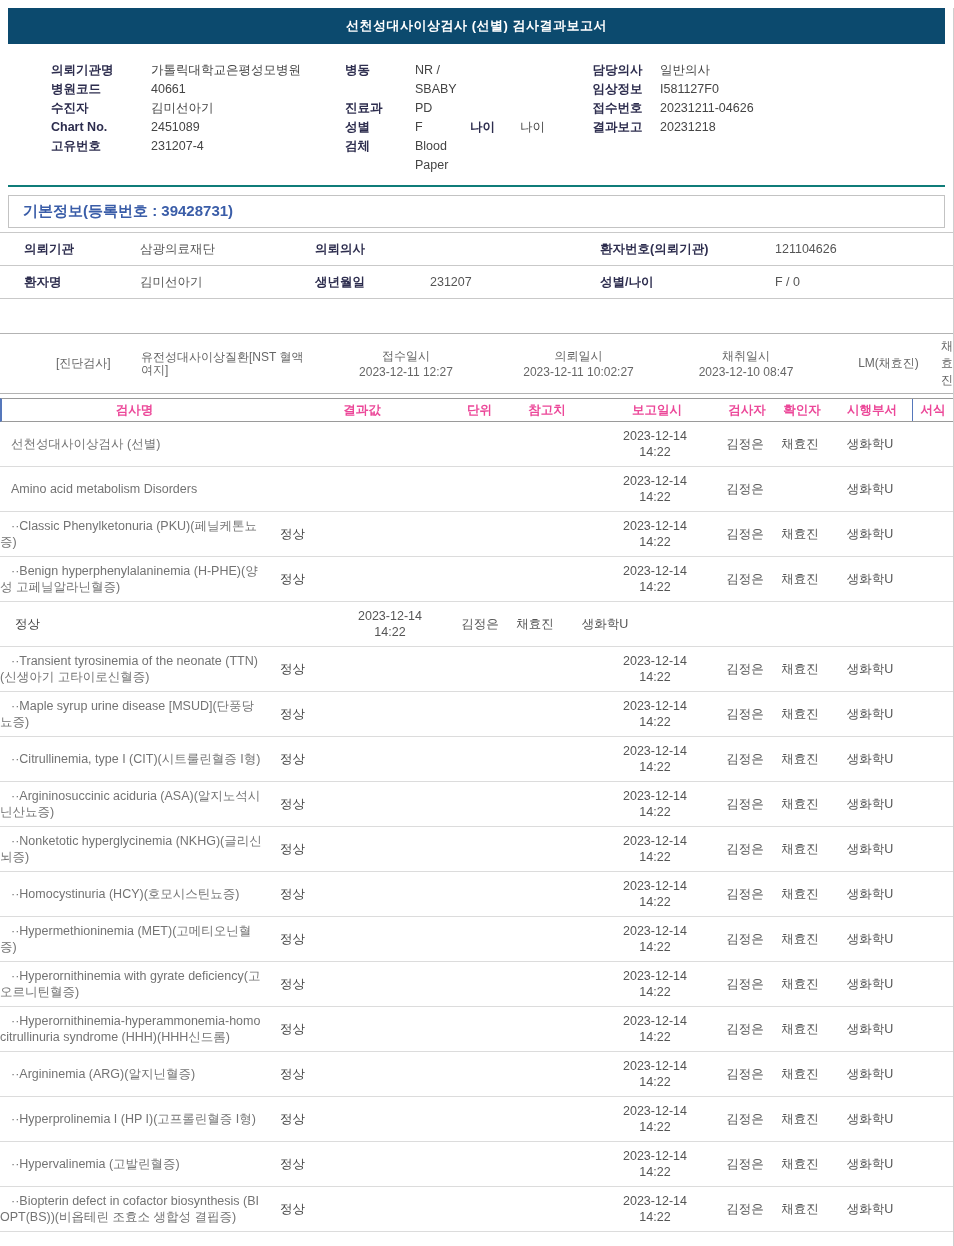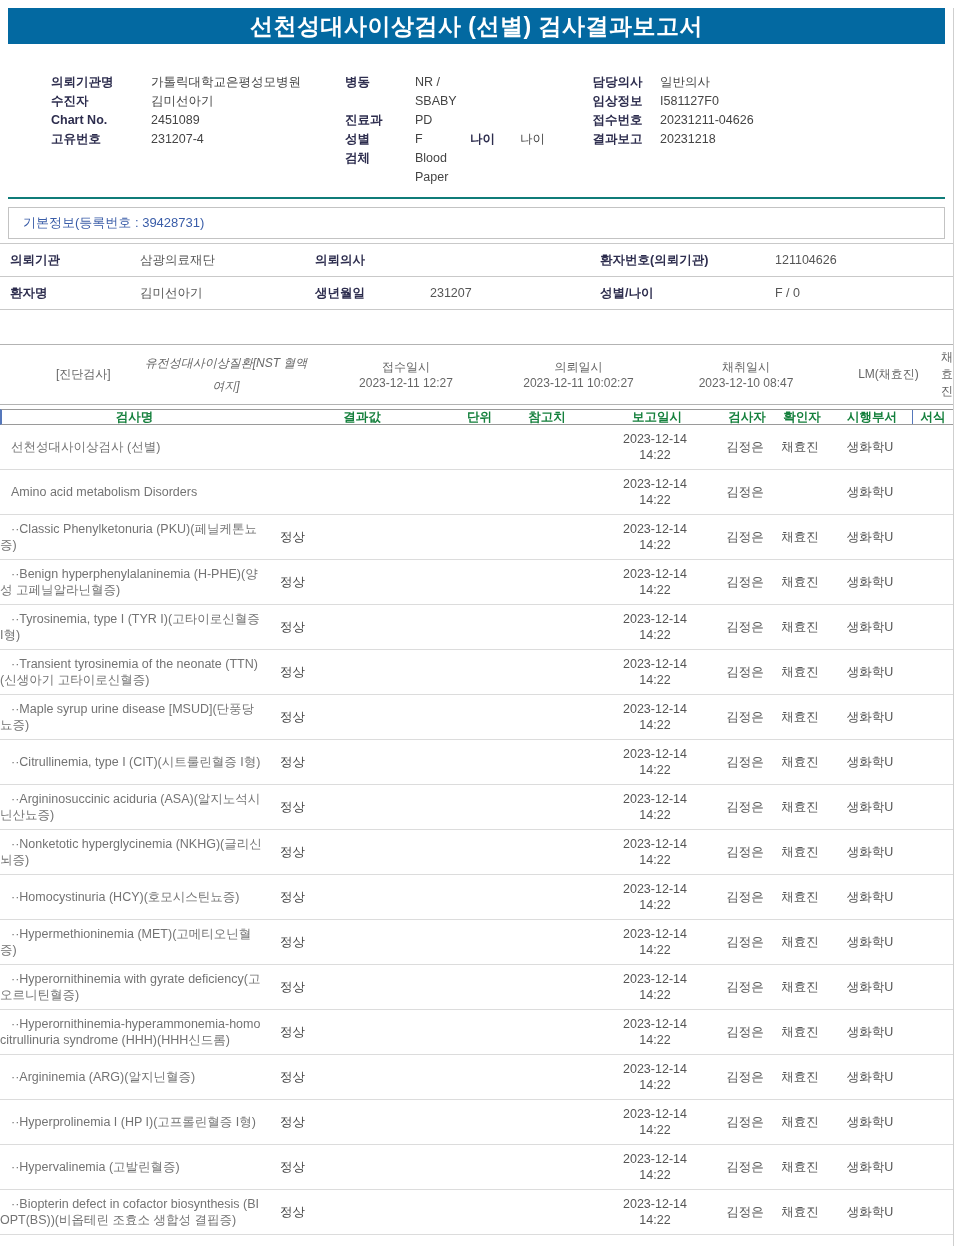--- a/index.html
+++ b/index.html
@@ -1,59 +1,59 @@
 <!DOCTYPE html>
 <html><head>
 <meta charset="utf-8">
 <style>
   * { margin:0; padding:0; box-sizing:border-box; }
   html,body { background:#fff; }
   body { width:954px; height:1246px; font-family:"Liberation Sans", sans-serif; overflow:hidden; }
   .page { width:954px; min-height:1246px; border-right:1px solid #cfcfcf; background:#fff; }
 
-  .title-bar { margin:8px 8px 16px 8px; height:36px; background:#0369a1; color:#fff;
+  .title-bar { margin:8px 8px 4px 8px; height:36px; background:#0c4a6e; color:#fff;
     display:flex; align-items:center; justify-content:center;
-    font-size:23px; font-weight:bold; letter-spacing:.5px; }
+    font-size:13px; font-weight:bold; letter-spacing:.5px; }
 
   .hdr { display:flex; padding:13px 0 0 35px; }
   .hrow { display:flex; line-height:19px; font-size:12.5px; }
   .hlabel { font-weight:bold; color:#2d2d4e; flex:none; }
   .hvalue { color:#444; }
   .hdr-col1 { width:310px; } .hdr-col1 .hlabel { width:100px;margin-left:16px; }
   .hdr-col2 { width:230px; } .hdr-col2 .hlabel { width:70px; }
   .hdr-col2 .hvalue { min-width:55px; display:inline-block; }
   .hlabel2 { font-weight:bold; color:#2d2d4e; width:50px; flex:none; }
   .hdr-col3 { flex:1;text-align:center; } .hdr-col3 .hlabel { width:85px; }
 
   .teal-rule { border:none; border-top:2px solid #0f7c79; margin:10px 8px 0 8px; }
 
   .basic-box { margin:8px 8px 0 8px; border:1px solid #c3c3c3; padding:6px 14px;
-    font-size:13px; font-weight:normal; color:#3a5da8; }
+    font-size:15px; font-weight:bold; color:#3a5da8; }
 
   table.patient { margin-top:4px; width:100%; border-collapse:collapse; }
   table.patient td { border-top:1px solid #c9c9c9; border-bottom:1px solid #c9c9c9;
     height:33px; font-size:12.5px; vertical-align:middle; }
   .plabel { font-weight:bold; color:#2d2d4e; }
-  .plabel.first { padding-left:10px; }
+  .plabel.first { padding-left:24px; }
   .pvalue { color:#555; }
 
   .order { margin-top:34px; border-top:1px solid #b3b3b3; border-bottom:1px solid #b3b3b3;
     display:flex; align-items:center; min-height:44px; padding:4px 0;
     font-size:12px; color:#666; }
   .o-tag { width:95px; padding-left:10px; flex:none;margin-left:46px; }
-  .o-test { width:170px; flex:none; text-align:center; word-break:break-all; line-height:23px;font-style:italic; }
+  .o-test { width:170px; flex:none; text-align:left; word-break:break-all; line-height:13px; }
   .o-block { text-align:center; line-height:16px; flex:none; }
   .o-recv { width:190px; } .o-req { width:155px; } .o-coll { width:180px; }
   .o-collector { width:105px; flex:none; text-align:center; }
   .o-nurse { flex:1; text-align:center; }
 
-  .res-header { margin-top:4px; display:flex; align-items:center; height:16px;
+  .res-header { margin-top:4px; display:flex; align-items:center; height:24px;
     border-top:1px solid #9a9a9a; border-bottom:1px solid #9a9a9a;
     border-left:2px solid #5577bb;
-    font-size:12.5px; font-weight:bold; color:#15803d; }
+    font-size:12.5px; font-weight:bold; color:#ec4899; }
   .c { flex:none; text-align:center; }
   .c.name { width:265px; } .c.result { width:190px; } .c.unit { width:45px; }
   .c.ref { width:90px; } .c.reported { width:130px; } .c.tester { width:50px; }
   .c.verifier { width:60px; } .c.dept { width:80px; } .c.format { flex:1; }
   .res-header .c.format { border-left:1px solid #5577bb; align-self:stretch;
     display:flex; align-items:center; justify-content:center; }
 
   .rrow { display:flex; align-items:center; min-height:45px;
     border-bottom:1px solid #dcdcdc; font-size:12.5px; color:#555; }
   .rrow .c.name { text-align:left; text-indent:11px; word-break:break-all;
@@ -68,20 +68,24 @@
 
   <div class="title-bar">
     <span>선천성대사이상검사 (선별) 검사결과보고서</span>
   </div>
 
   <div class="hdr">
     <div class="hdr-col1" id="hdr-col1">
         <div class="hrow">
     <span class="hlabel">의뢰기관명</span>
     <span class="hvalue">가톨릭대학교은평성모병원</span>
+  </div>
+        <div class="hrow">
+    <span class="hlabel">병원코드</span>
+    <span class="hvalue">40661</span>
   </div>
         <div class="hrow">
     <span class="hlabel">수진자</span>
     <span class="hvalue">김미선아기</span>
   </div>
         <div class="hrow">
     <span class="hlabel">Chart No.</span>
     <span class="hvalue">2451089</span>
   </div>
         <div class="hrow">
@@ -248,21 +252,20 @@
     <div class="c ref"></div>
     <div class="c reported">
       <div class="wrapbox">2023-12-14 14:22</div>
     </div>
     <div class="c tester">김정은</div>
     <div class="c verifier">채효진</div>
     <div class="c dept">생화학U</div>
     <div class="c format"></div>
   </div>
       <div class="rrow">
-    <div class="c name">··Tyrosinemia, type I (TYR I)(고타이로신혈증 I형)</div>
     <div class="c result">정상</div>
     <div class="c unit"></div>
     <div class="c ref"></div>
     <div class="c reported">
       <div class="wrapbox">2023-12-14 14:22</div>
     </div>
     <div class="c tester">김정은</div>
     <div class="c verifier">채효진</div>
     <div class="c dept">생화학U</div>
     <div class="c format"></div>

